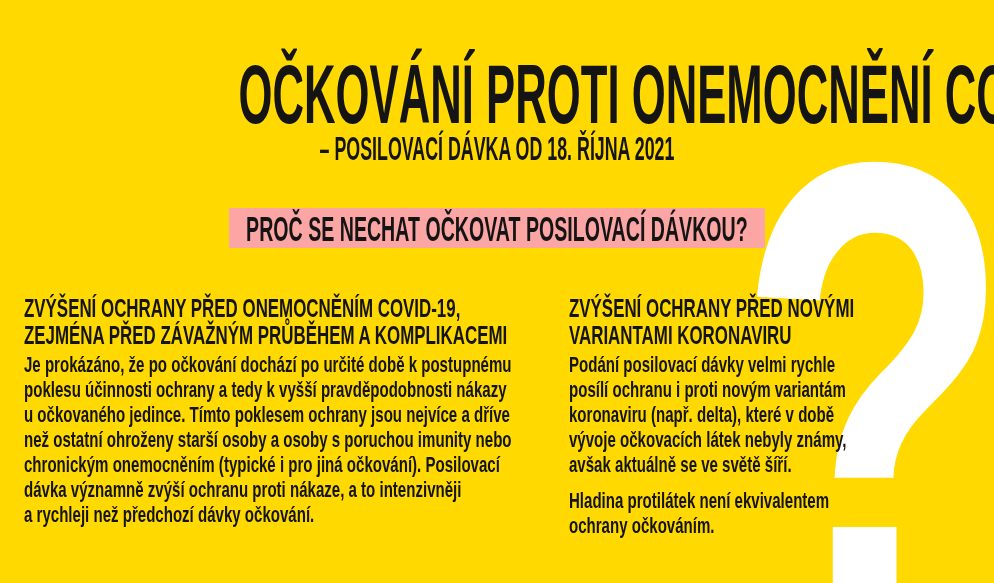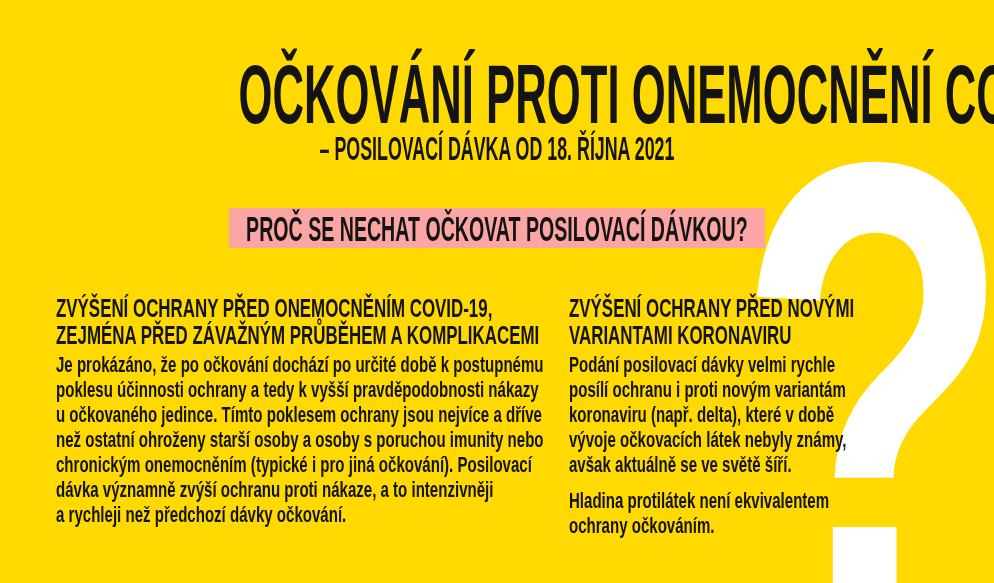--- a/index.html
+++ b/index.html
@@ -80,21 +80,21 @@
     transform: scaleX(0.70);
     transform-origin: 100% 0;
     z-index: 0;
     user-select: none;
   }
   .col {
     position: absolute;
     top: 295px;
     z-index: 1;
   }
-  .col-left  { left: 56px; }
+  .col-left  { left: 24px; }
   .col-right { left: 569px; }
   .col-heading {
     margin: 0;
     font-size: 26px;
     line-height: 27px;
     font-weight: 700;
     white-space: pre;
     transform: scaleX(0.65);
     transform-origin: 0 0;
   }

